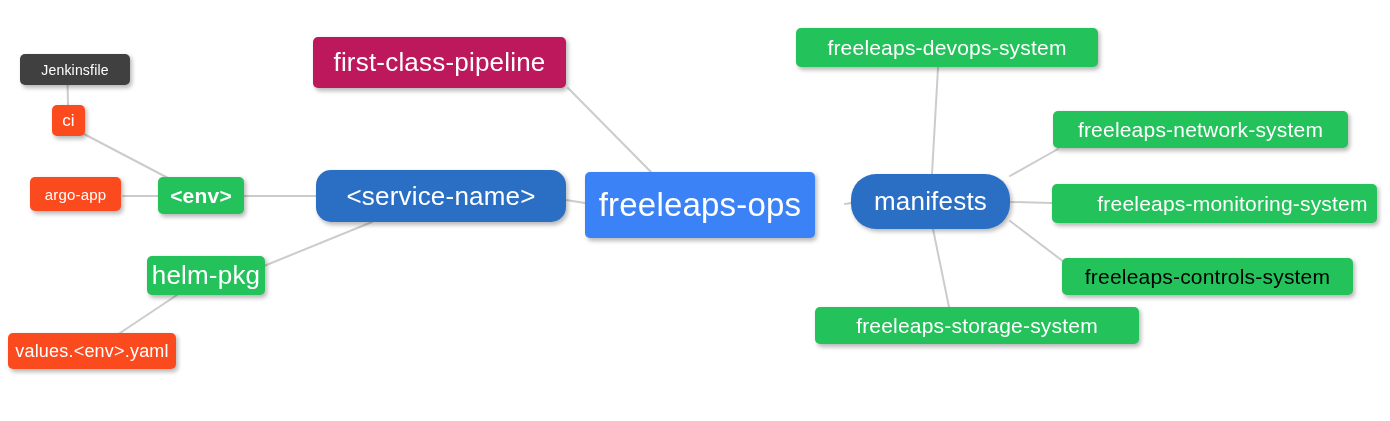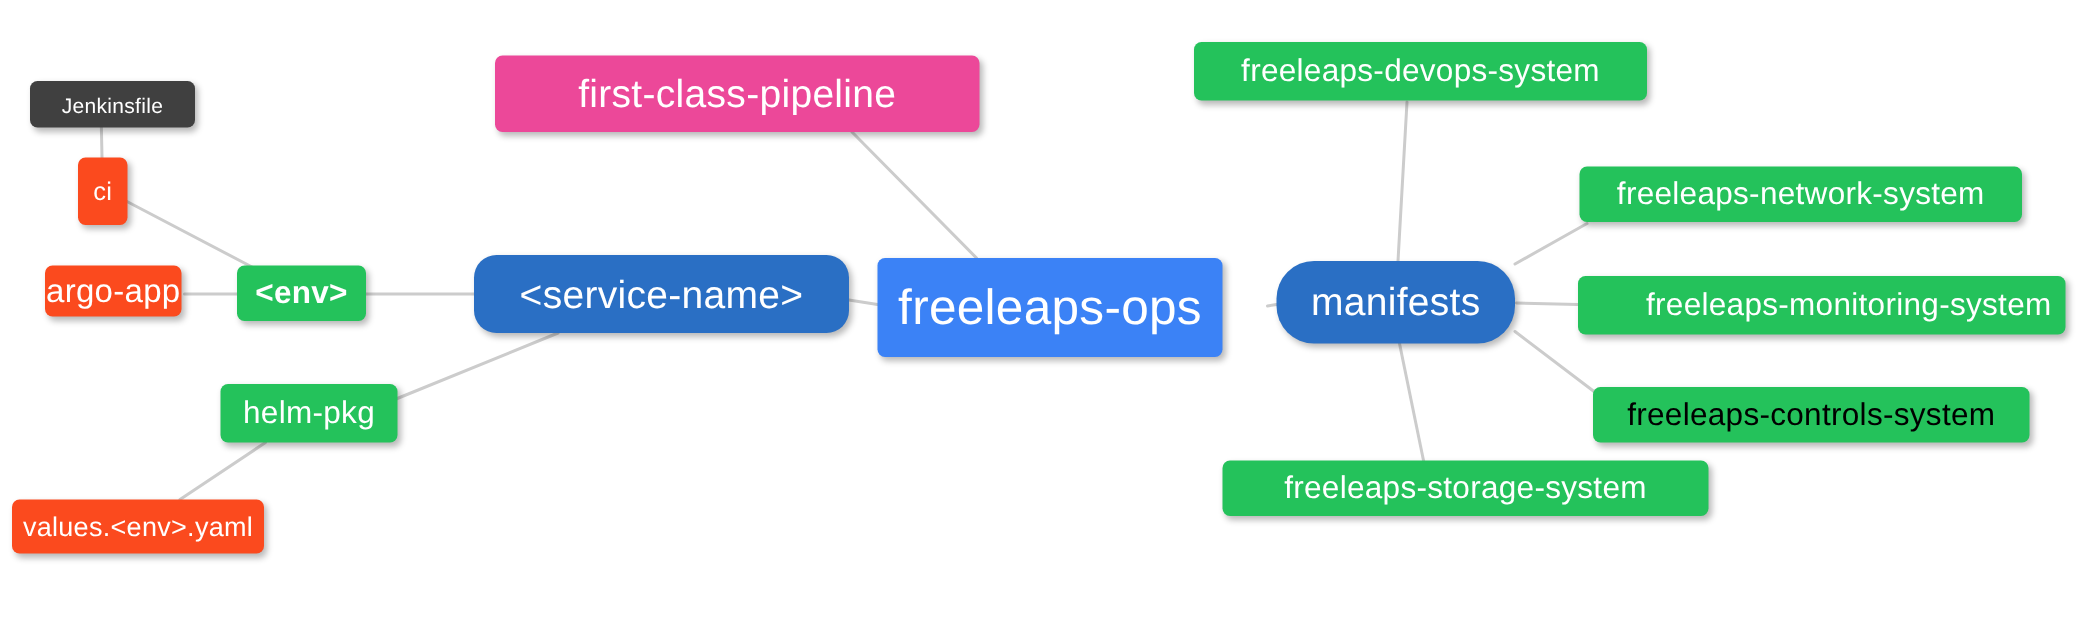--- a/index.html
+++ b/index.html
@@ -61,39 +61,39 @@
       <line x1="932" y1="174" x2="938" y2="68" stroke="#cccccc"></line>
       <line x1="1010" y1="176" x2="1058" y2="149" stroke="#cccccc"></line>
       <line x1="1011" y1="202" x2="1052" y2="203" stroke="#cccccc"></line>
       <line x1="1010" y1="221" x2="1064" y2="262" stroke="#cccccc"></line>
       <line x1="933" y1="229" x2="949" y2="307" stroke="#cccccc"></line>
     </svg>
   <div id="nodes-layer">
       <div class="node" style="left: 585px; top: 172px; width: 230px; height: 66px; font-size: 33px; background: #3b82f6; color: rgb(255, 255, 255);">
         <span>freeleaps-ops</span>
       </div>
-      <div class="node" style="left: 330px; top: 37px; width: 323px; height: 51px; font-size: 26px; background: #ec4899; color: rgb(255, 255, 255);">
+      <div class="node" style="left: 313px; top: 37px; width: 253px; height: 51px; font-size: 26px; background: #be185d; color: rgb(255, 255, 255);">
         <span>first-class-pipeline</span>
       </div>
       <div class="node" style="left: 316px; top: 170px; width: 250px; height: 52px; font-size: 26px; background: rgb(42, 111, 196); color: rgb(255, 255, 255); border-radius: 15px;">
         <span>&lt;service-name&gt;</span>
       </div>
       <div class="node" style="left: 851px; top: 174px; width: 159px; height: 55px; font-size: 26px; background: rgb(42, 111, 196); color: rgb(255, 255, 255); border-radius: 25px;">
         <span>manifests</span>
       </div>
       <div class="node" style="left: 158px; top: 177px; width: 86px; height: 37px; font-size: 21px; background: rgb(36, 194, 91); color: rgb(255, 255, 255); font-weight: bold;">
         <span>&lt;env&gt;</span>
       </div>
-      <div class="node" style="left: 147px; top: 256px; width: 118px; height: 39px; font-size: 21px; background: rgb(36, 194, 91); color: rgb(255, 255, 255);">
+      <div class="node" style="left: 147px; top: 256px; width: 118px; height: 39px; font-size: 26px; background: rgb(36, 194, 91); color: rgb(255, 255, 255);">
         <span>helm-pkg</span>
       </div>
-      <div class="node" style="left: 52px; top: 105px; width: 33px; height: 45px; font-size: 17px; background: rgb(251, 74, 30); color: rgb(255, 255, 255);">
+      <div class="node" style="left: 52px; top: 105px; width: 33px; height: 31px; font-size: 17px; background: rgb(251, 74, 30); color: rgb(255, 255, 255);">
         <span>ci</span>
       </div>
-      <div class="node" style="left: 30px; top: 177px; width: 91px; height: 34px; font-size: 22px; background: rgb(251, 74, 30); color: rgb(255, 255, 255);">
+      <div class="node" style="left: 30px; top: 177px; width: 91px; height: 34px; font-size: 15px; background: rgb(251, 74, 30); color: rgb(255, 255, 255);">
         <span>argo-app</span>
       </div>
       <div class="node" style="left: 8px; top: 333px; width: 168px; height: 36px; font-size: 18px; background: rgb(251, 74, 30); color: rgb(255, 255, 255); text-align: center;">
         <span>values.&lt;env&gt;.yaml</span>
       </div>
       <div class="node" style="left: 20px; top: 26px; width: 110px; height: 31px; font-size: 14px; background: #404040; color: rgb(255, 255, 255); margin-top: 28px;">
         <span>Jenkinsfile</span>
       </div>
       <div class="node" style="left: 796px; top: 28px; width: 302px; height: 39px; font-size: 21px; background: rgb(36, 194, 91); color: rgb(255, 255, 255);">
         <span>freeleaps-devops-system</span>

